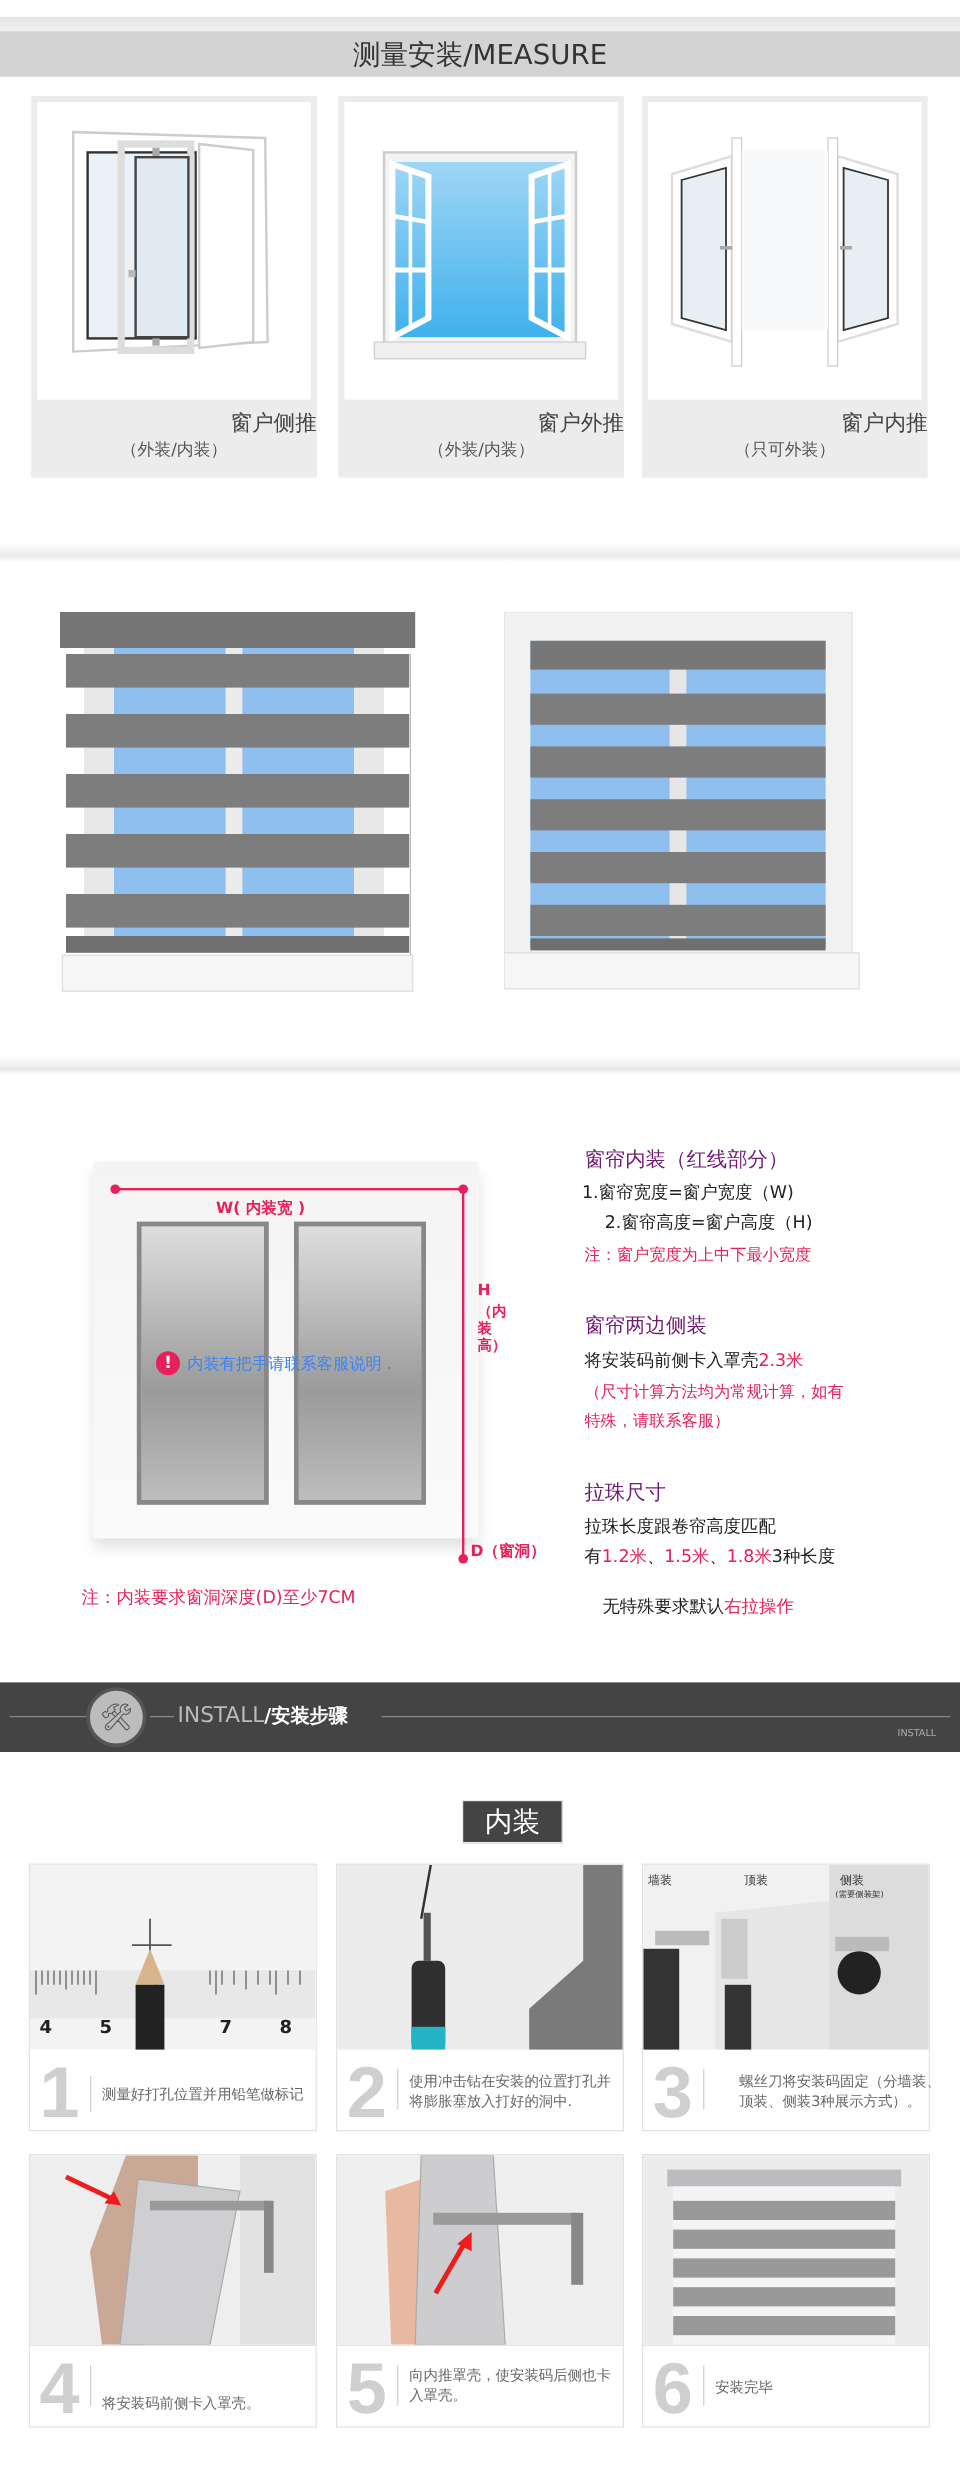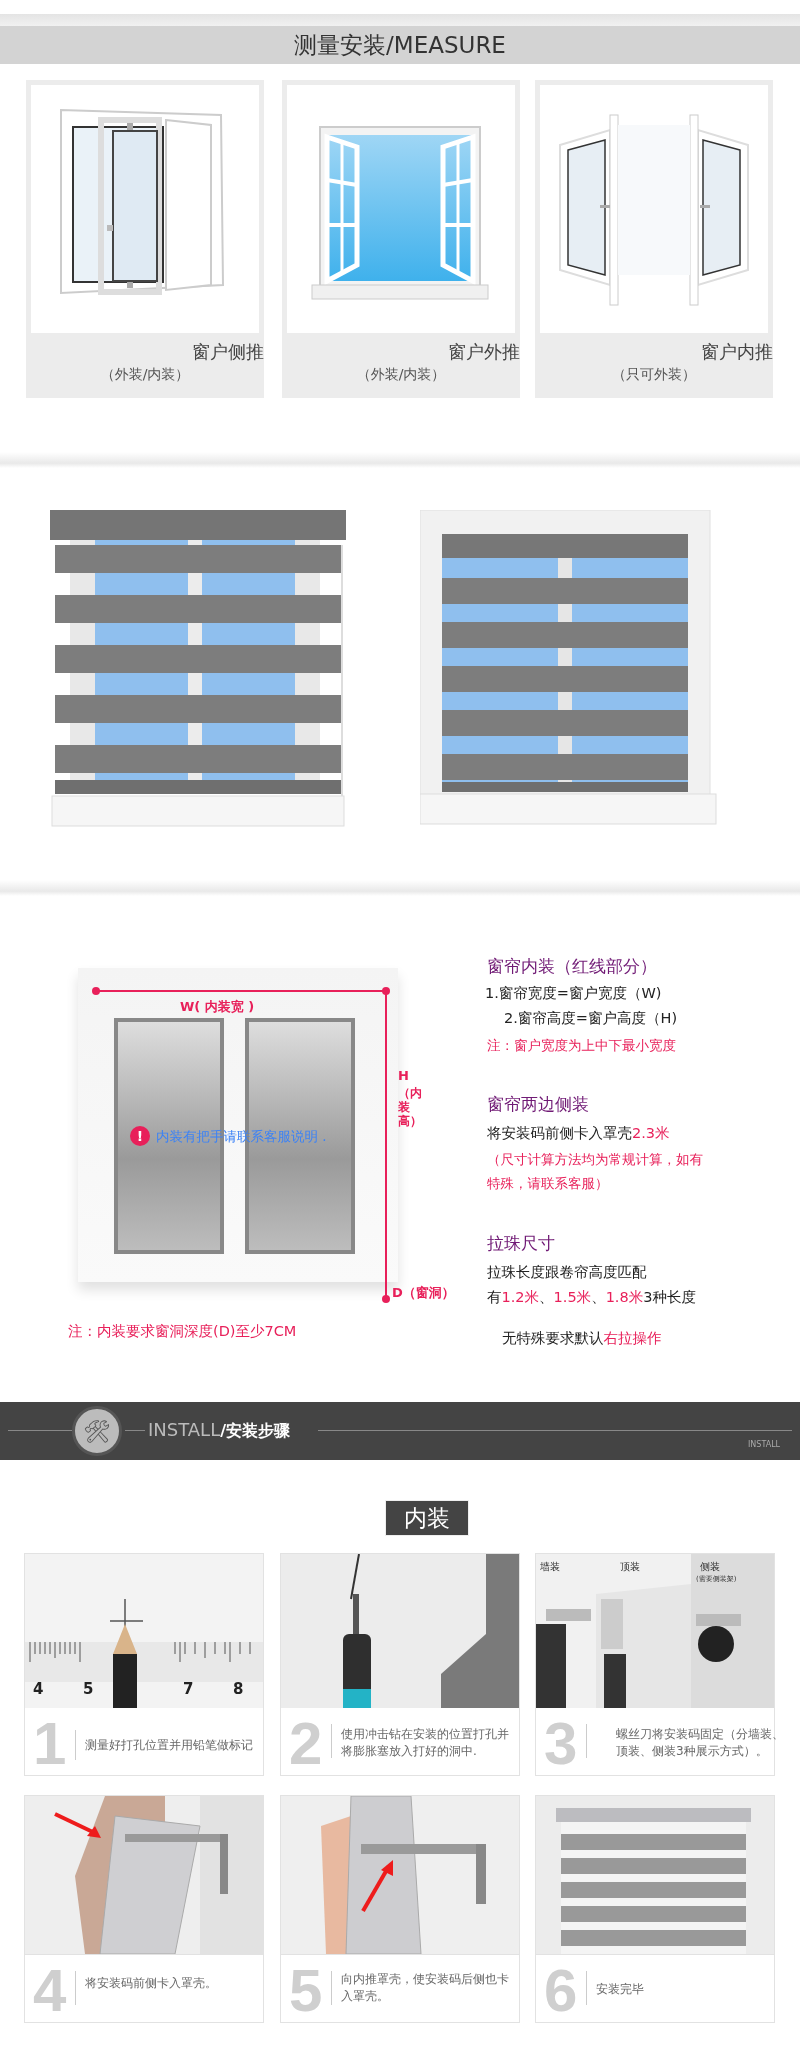--- a/index.html
+++ b/index.html
@@ -286,21 +286,21 @@
       <rect x="100" y="38" width="100" height="8" fill="#9a9a9a"></rect>
       <rect x="195" y="38" width="8" height="60" fill="#888"></rect>
       <line x1="30" y1="18" x2="72" y2="38" stroke="#ee1c1c" stroke-width="4"></line>
       <polygon points="76,42 62,40 70,30" fill="#ee1c1c"></polygon>
     </svg>
   </div>
 </div>
 <div class="abs step" style="left:24px; top:1955px; height:68px; border-top:none;">
   <div class="num" style="left:8px; top:6px;">4</div>
   <div class="sep" style="left:50px; top:16px; height:34px;"></div>
-  <div class="txt" style="left:60px; top:20px; width:172px;">将安装码前侧卡入罩壳。</div>
+  <div class="txt" style="left:60px; top:40px; width:172px;">将安装码前侧卡入罩壳。</div>
 </div>
 
 <div class="abs step" style="left:280px; top:1795px; height:160px;">
   <div class="photo" style="height:158px; background:#efefef;">
     <svg width="238" height="158" viewBox="0 0 238 158">
       <polygon points="40,30 70,20 70,158 45,158" fill="#e8b9a0"></polygon>
       <polygon points="70,0 130,0 140,158 65,158" fill="#cdcdd0" stroke="#aaa"></polygon>
       <rect x="80" y="48" width="120" height="10" fill="#9a9a9a"></rect>
       <rect x="195" y="48" width="10" height="60" fill="#888"></rect>
       <line x1="82" y1="115" x2="108" y2="70" stroke="#ee1c1c" stroke-width="4"></line>

